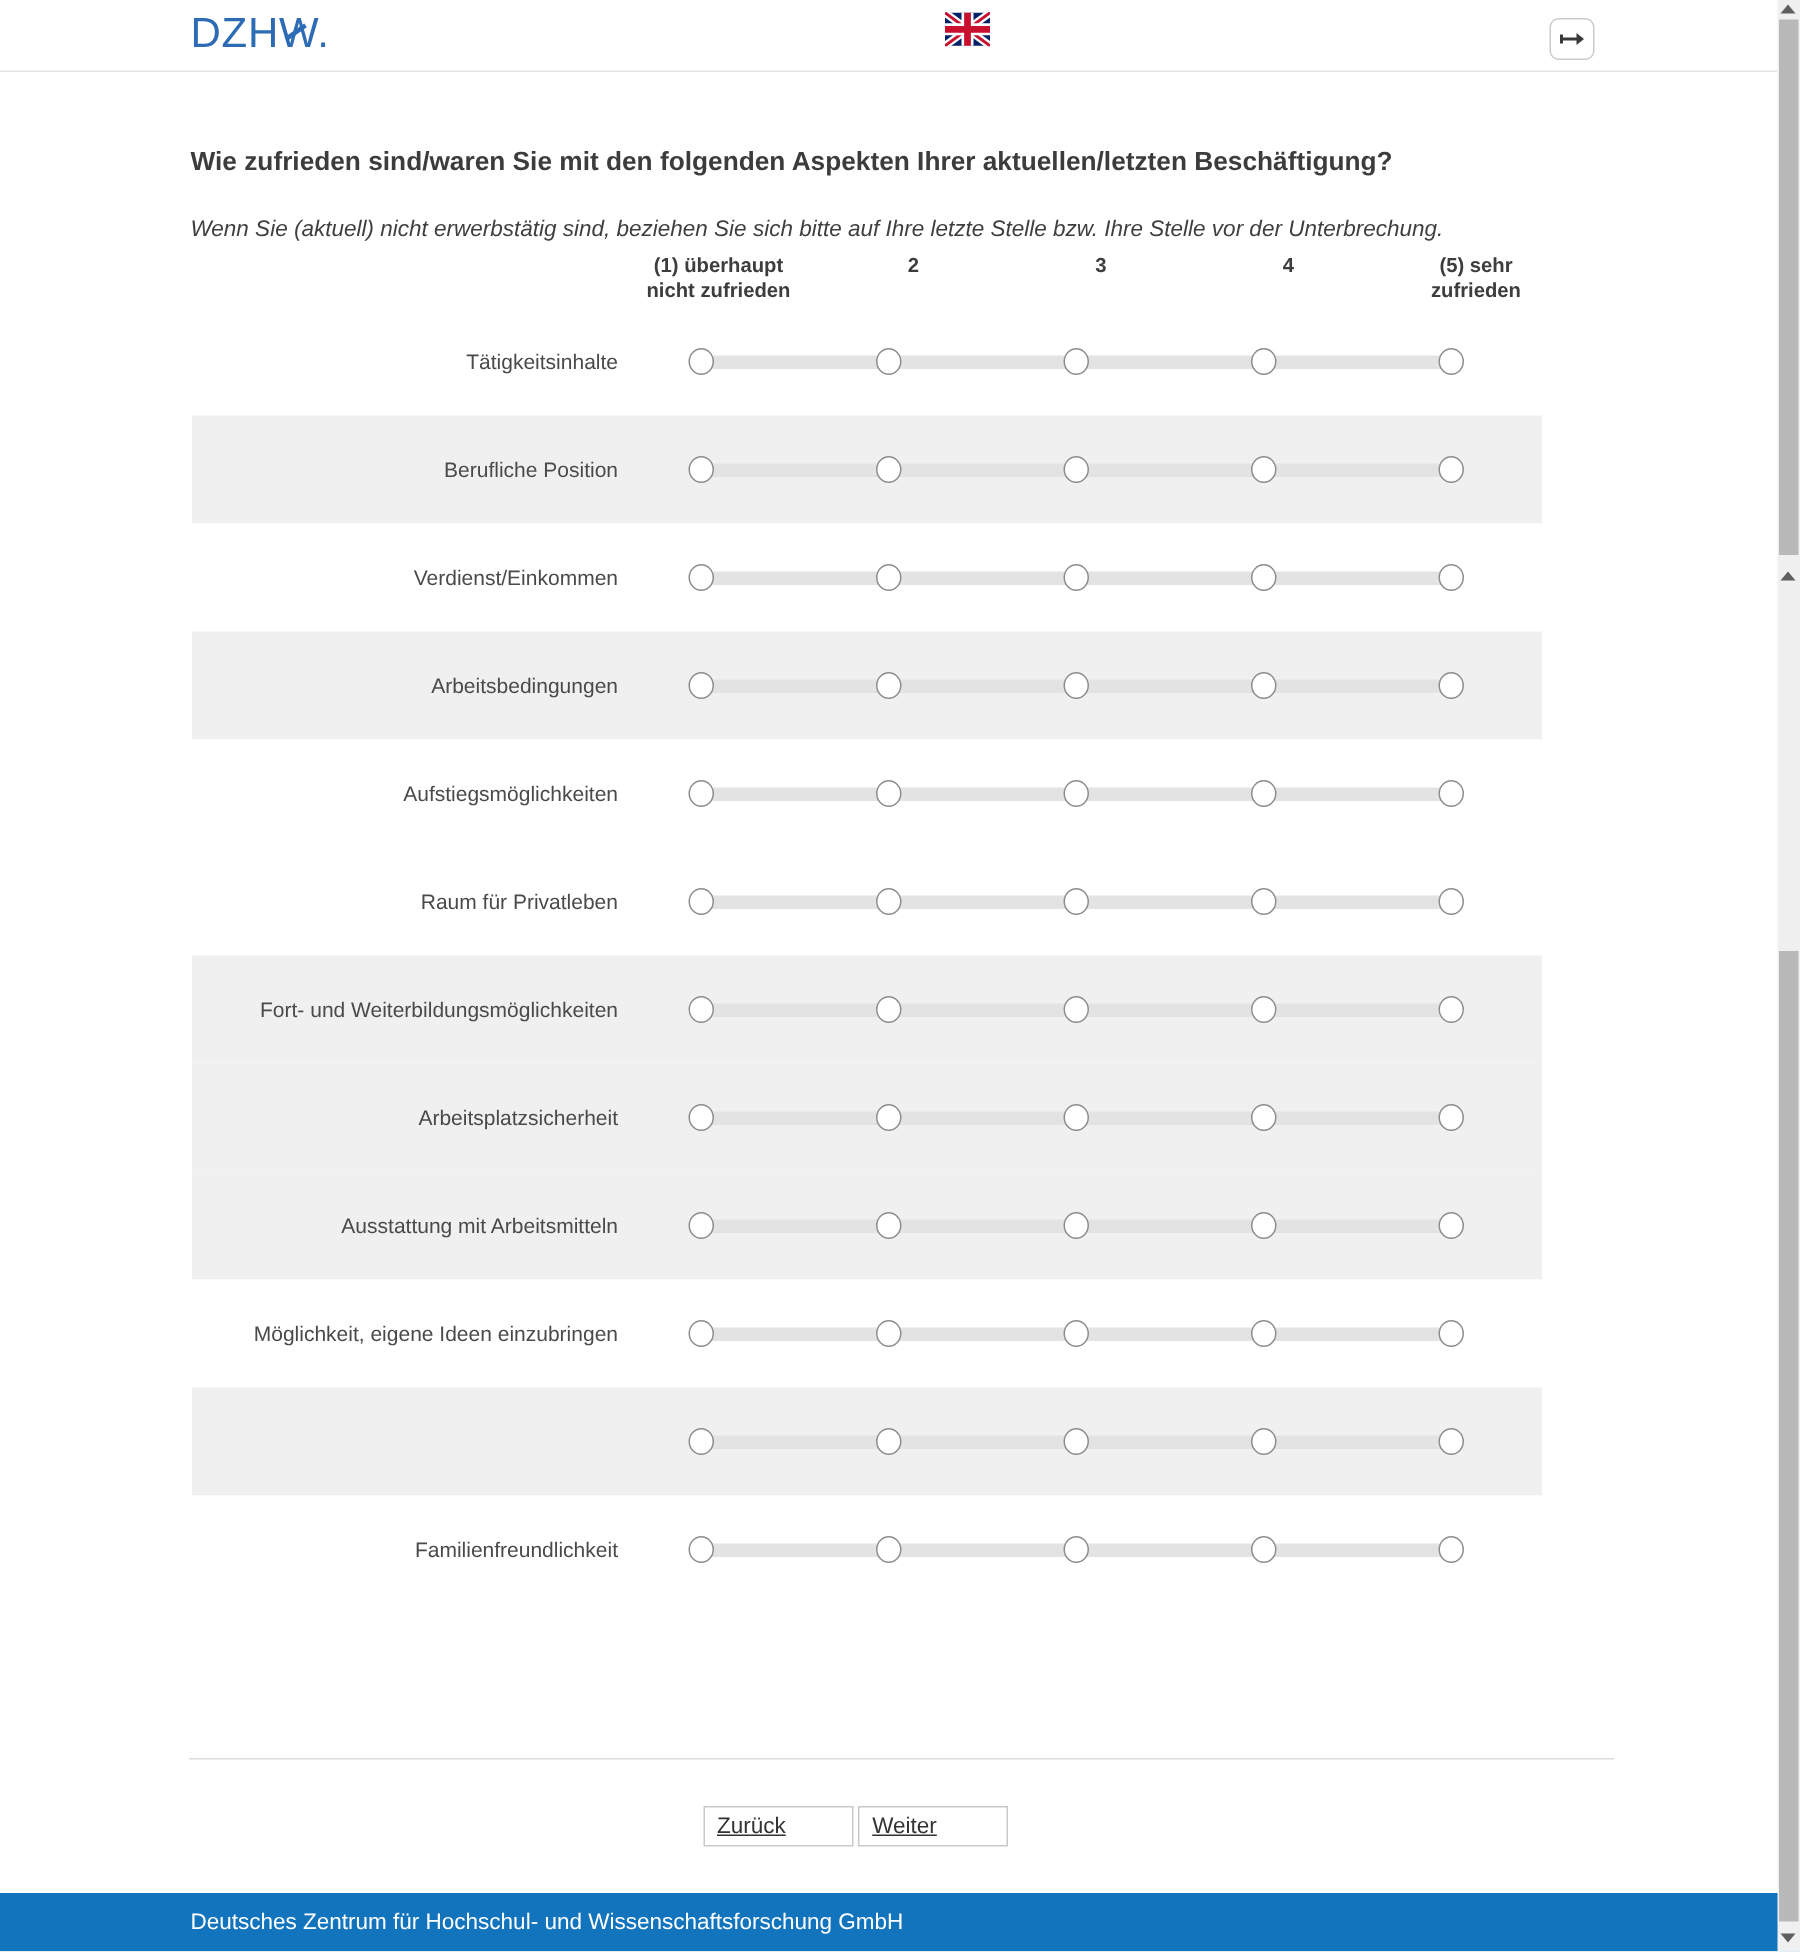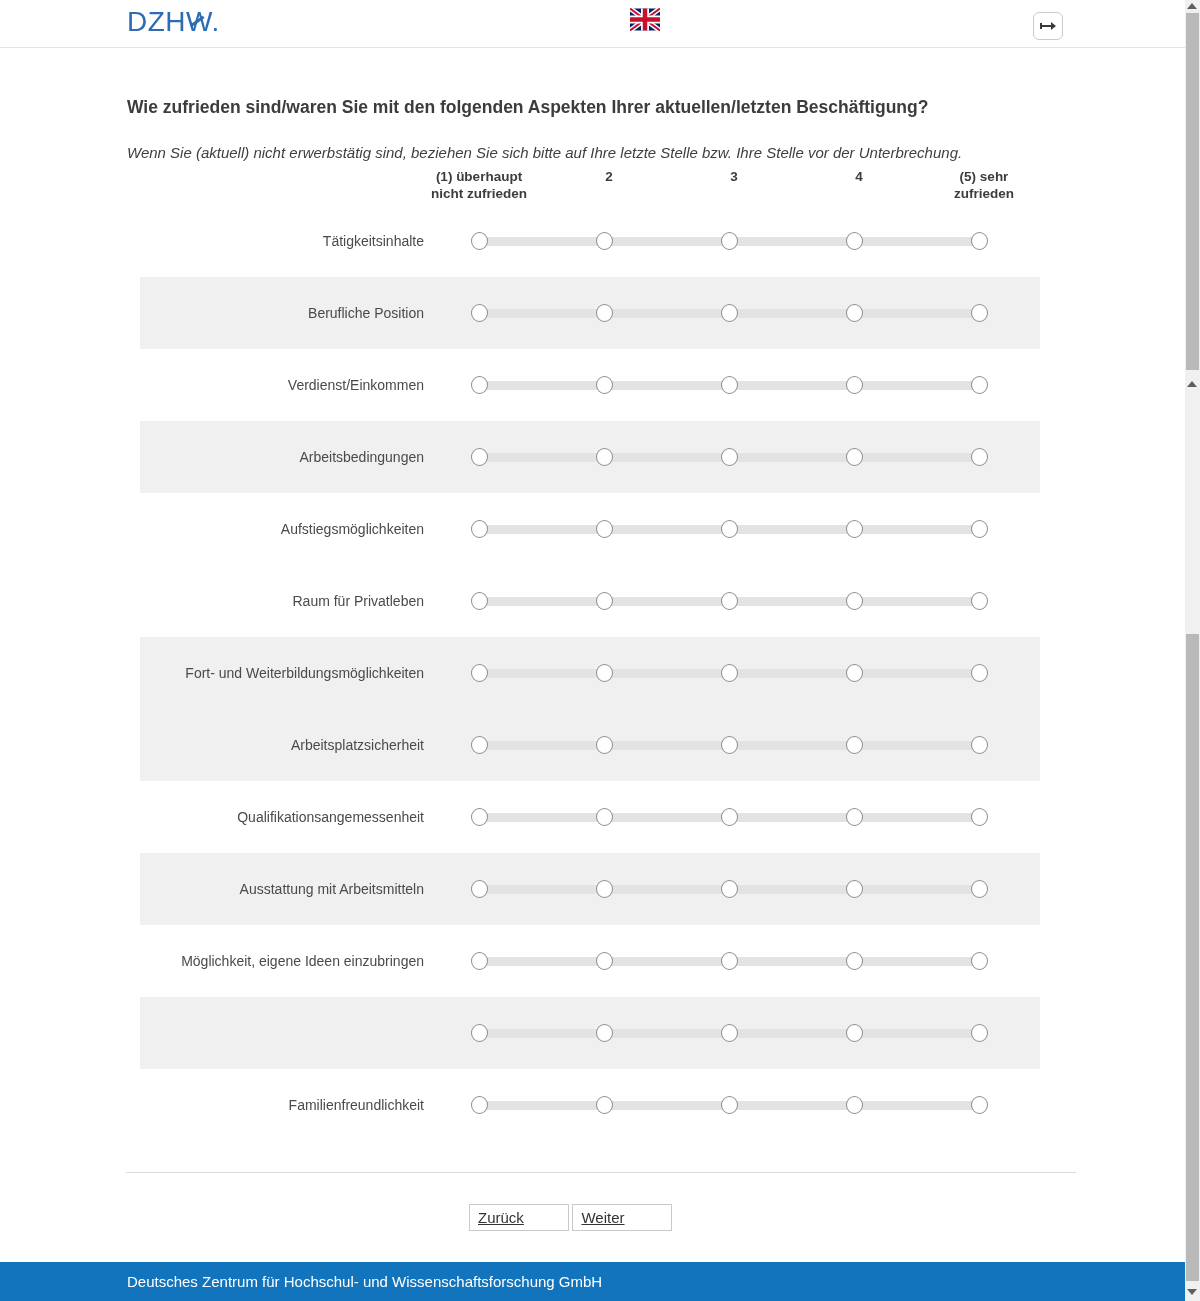--- a/index.html
+++ b/index.html
@@ -32,21 +32,21 @@
   .scale-row { position: absolute; left: 144px; top: 168px; width: 900px; height: 36px; }
   .sh { position: absolute; top: 0; text-align: center; font-size: 13.5px; line-height: 17px;
         color: #3d3d3d; font-weight: 600; }
   .sh-1 { left: 285px; width: 100px; }
   .sh-2 { left: 445px; width: 40px; }
   .sh-3 { left: 570px; width: 40px; }
   .sh-4 { left: 695px; width: 40px; }
   .sh-5 { left: 790px; width: 100px; }
 
   
-  .matrix { position: absolute; left: 140px; top: 205px; width: 900px; }
+  .matrix { position: absolute; left: 128px; top: 205px; width: 900px; }
   .m-row { position: relative; height: 72px; background: #fff; }
   .m-row.alt { background: #f0f0f0; }
   .m-label { position: absolute; left: 0; top: 0; width: 284px; height: 72px;
              display: flex; align-items: center; justify-content: flex-end;
              text-align: right; font-size: 14px; color: #4a4a4a; }
   .track { position: absolute; left: 340px; top: 32px; width: 500px; height: 9px;
            background: #e3e3e3; cursor: pointer; }
   .radio { position: absolute; top: 27px; width: 17px; height: 18px;
            background: #fff; border: 1px solid #8d8d8d; border-radius: 50%; cursor: pointer; }
   .rc-1 { left: 331px; } .rc-2 { left: 456px; } .rc-3 { left: 581px; }
@@ -191,29 +191,20 @@
     <div class="m-row alt">
       <div class="m-label">Arbeitsplatzsicherheit</div>
       <div class="track"></div>
       <span class="radio rc-1"></span>
       <span class="radio rc-2"></span>
       <span class="radio rc-3"></span>
       <span class="radio rc-4"></span>
       <span class="radio rc-5"></span>
     </div>
 
-    <div class="m-row">
-      <div class="m-label">Qualifikationsangemessenheit</div>
-      <div class="track"></div>
-      <span class="radio rc-1"></span>
-      <span class="radio rc-2"></span>
-      <span class="radio rc-3"></span>
-      <span class="radio rc-4"></span>
-      <span class="radio rc-5"></span>
-    </div>
 
     <div class="m-row alt">
       <div class="m-label">Ausstattung mit Arbeitsmitteln</div>
       <div class="track"></div>
       <span class="radio rc-1"></span>
       <span class="radio rc-2"></span>
       <span class="radio rc-3"></span>
       <span class="radio rc-4"></span>
       <span class="radio rc-5"></span>
     </div>

